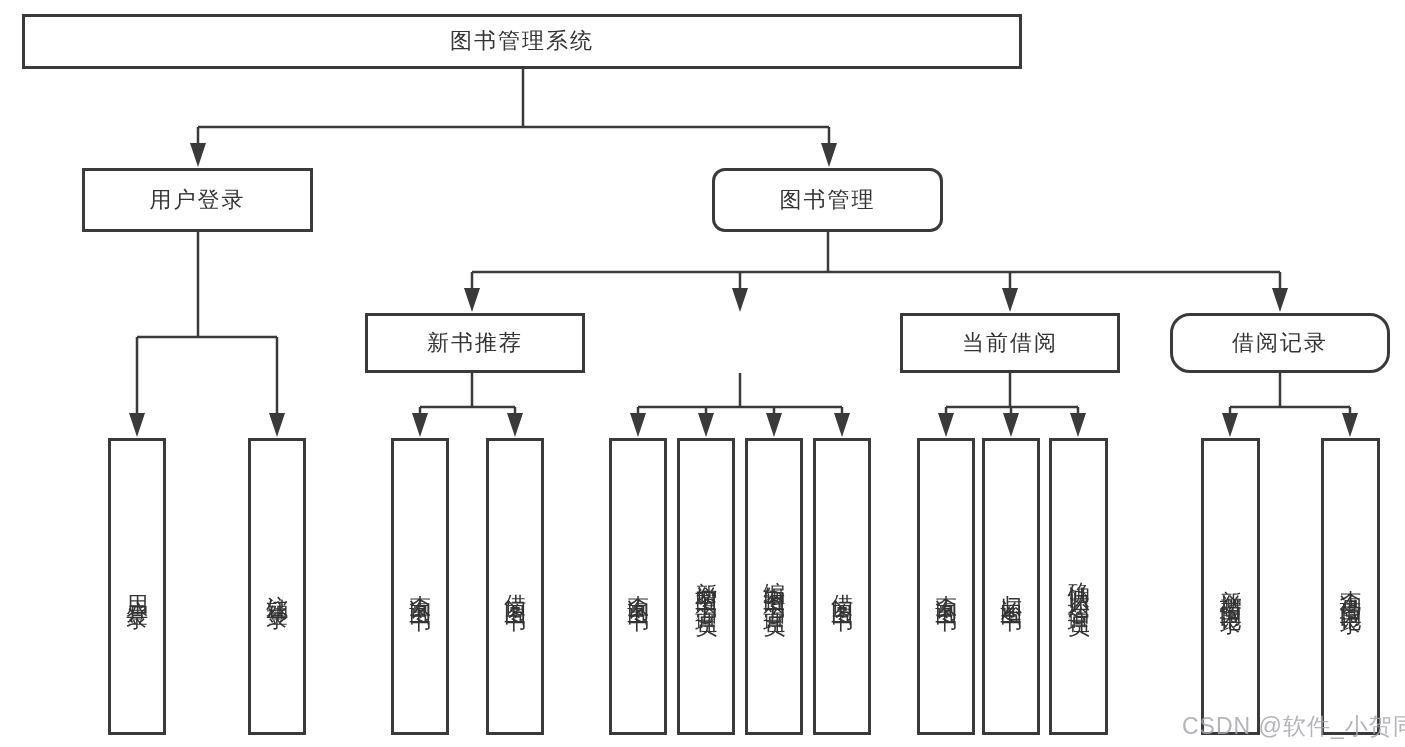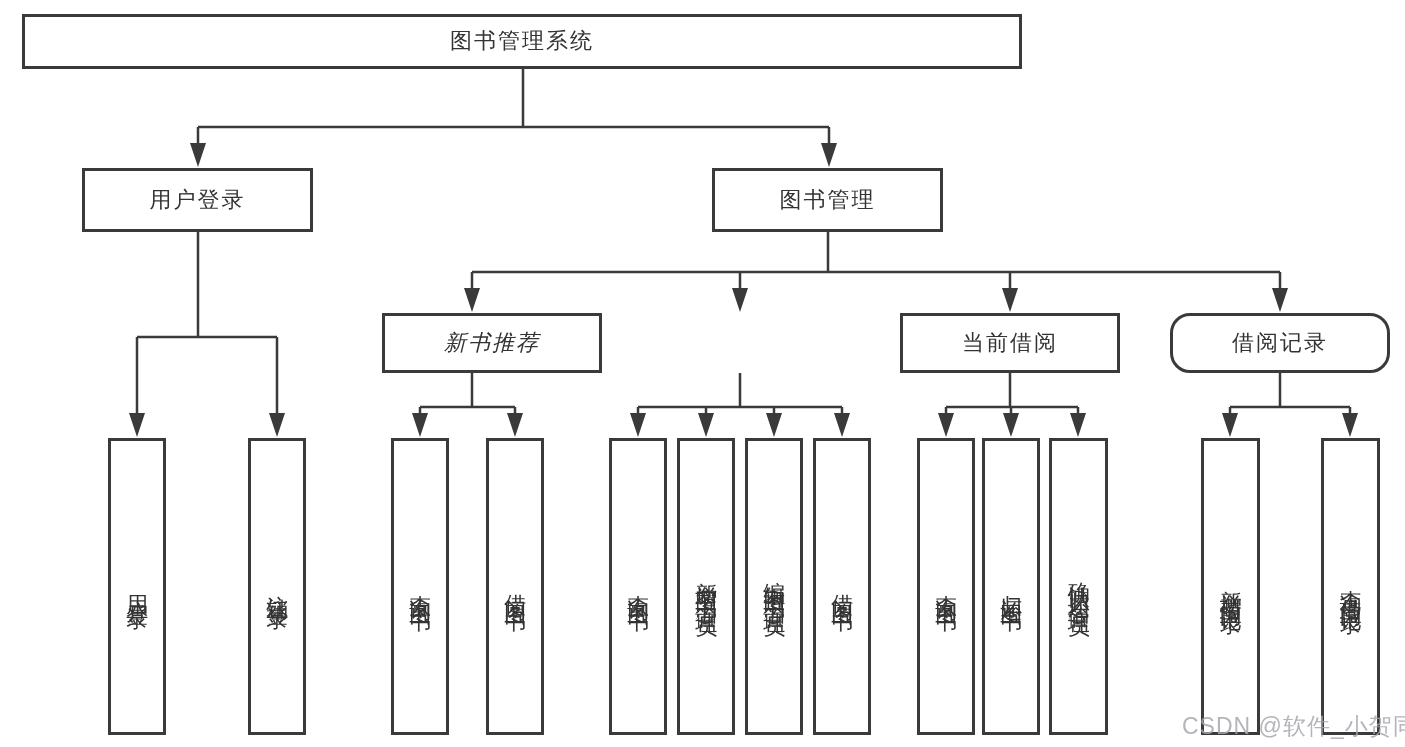--- a/index.html
+++ b/index.html
@@ -86,23 +86,23 @@
       <polygon points="1003,413 1019,413 1011,437"></polygon>
       <polygon points="1070,413 1086,413 1078,437"></polygon>
       <polygon points="1222,413 1238,413 1230,437"></polygon>
       <polygon points="1342,413 1358,413 1350,437"></polygon>
     </g>
   </svg>
 
   <div class="node root-node">图书管理系统</div>
 
   <div class="node lvl2" style="left:82px;">用户登录</div>
-  <div class="node lvl2" style="left:712px;">图书管理</div>
+  <div class="node lvl2" style="left:712px;border-radius:13px;">图书管理</div>
 
-  <div class="node lvl3" style="left:382px;font-style:italic;">新书推荐</div>
+  <div class="node lvl3" style="left:365px;">新书推荐</div>
   <div class="node lvl3" style="left:900px;">当前借阅</div>
   <div class="node lvl3" style="left:1170px;border-radius:20px;">借阅记录</div>
 
   <div class="node vert leaf" style="left:108px;">用户登录</div>
   <div class="node vert leaf" style="left:248px;">注销登录</div>
 
   <div class="node vert leaf" style="left:391px;">查询图书</div>
   <div class="node vert leaf" style="left:486px;">借阅图书</div>
 
   <div class="node vert leaf" style="left:609px;">查询图书</div>

